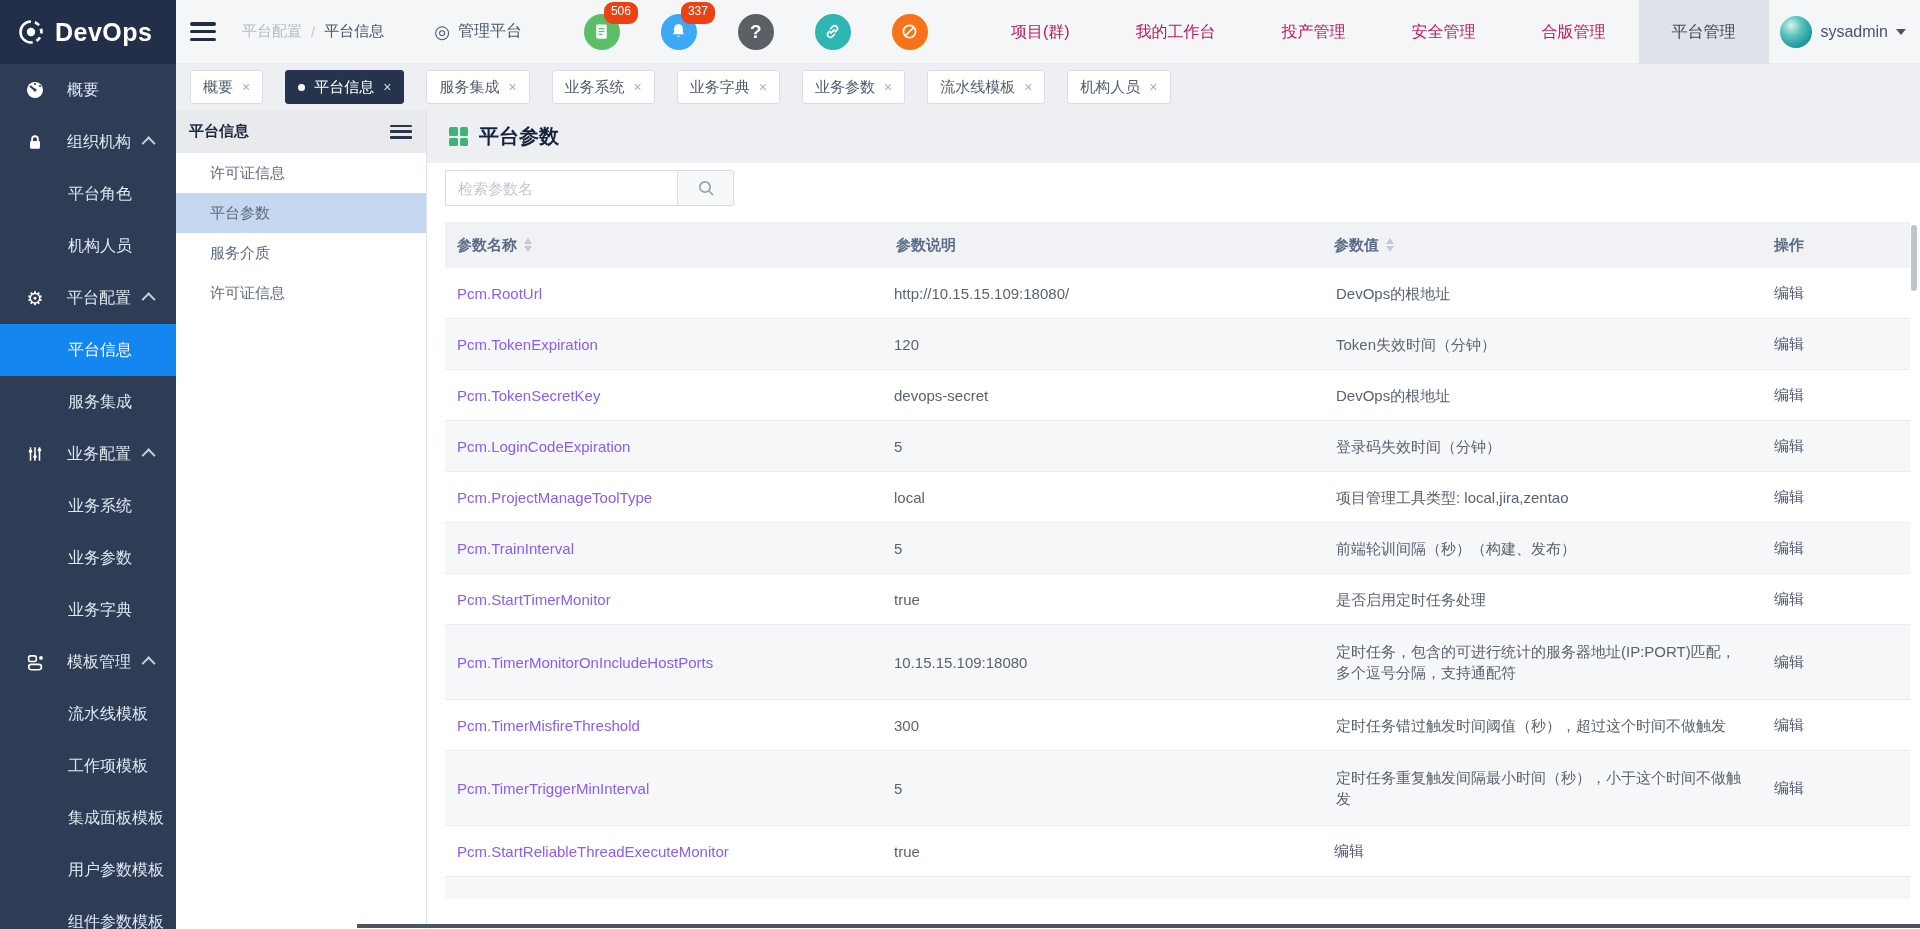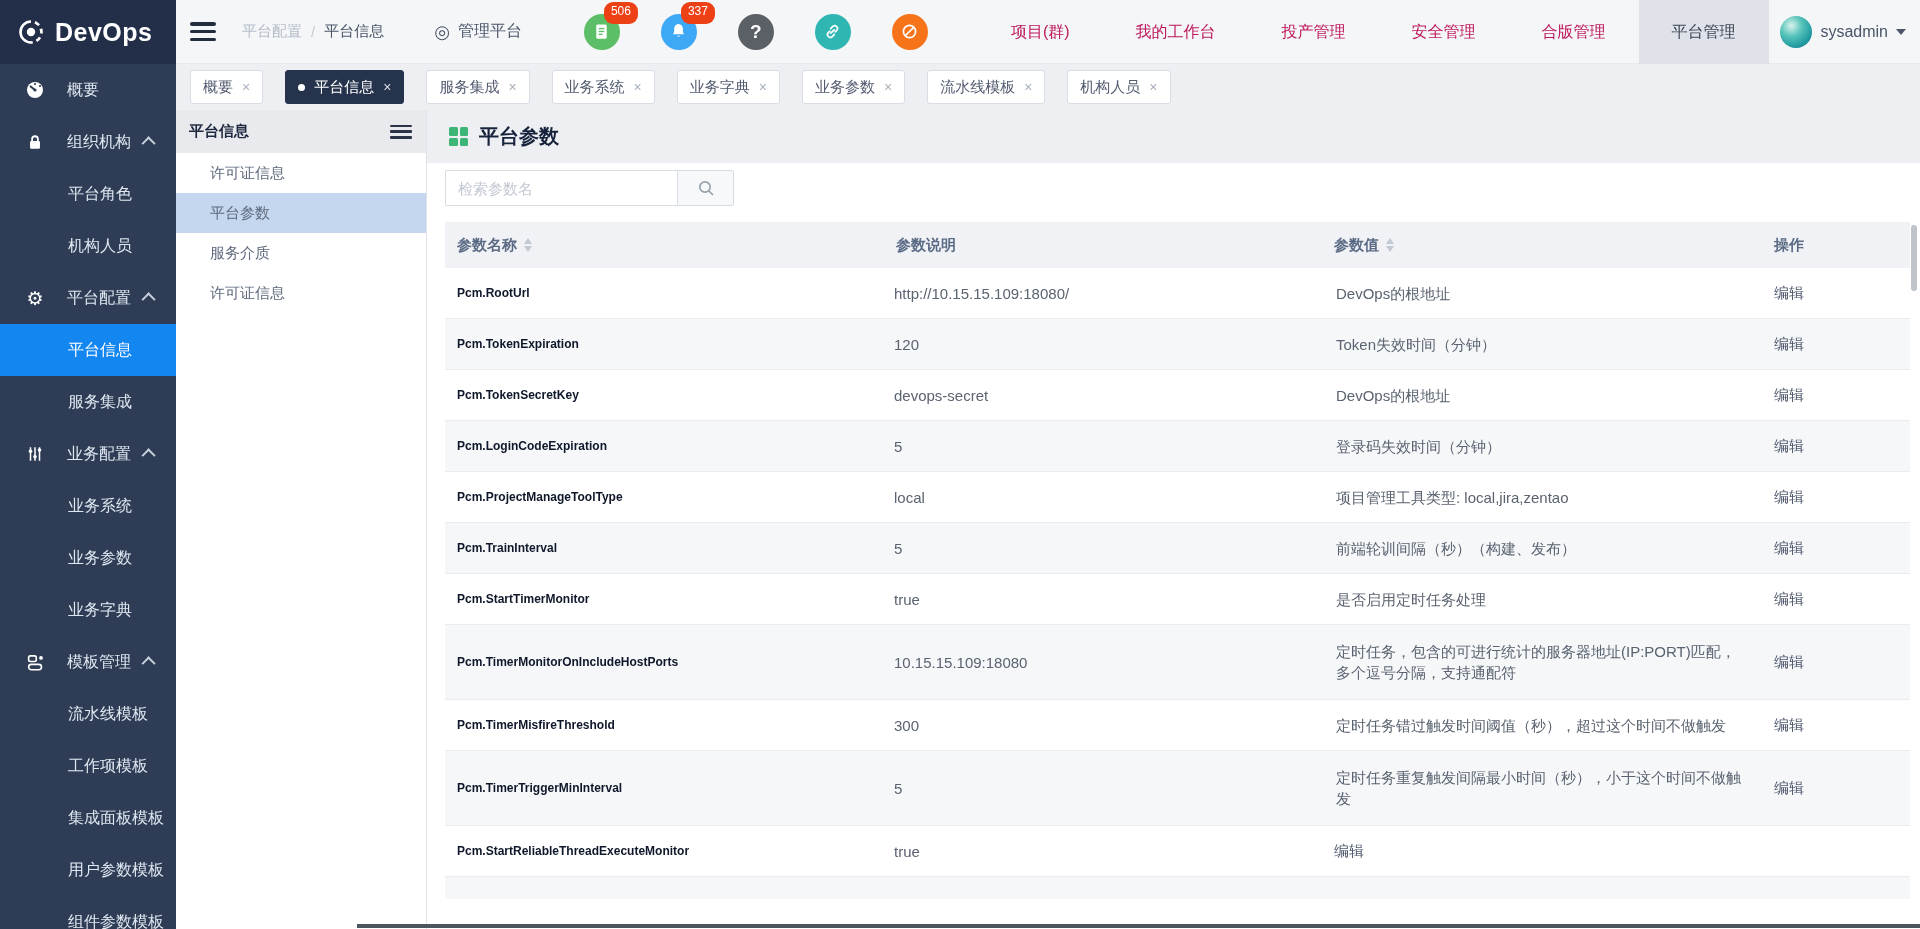--- a/index.html
+++ b/index.html
@@ -80,21 +80,21 @@
   .th.c3{width:440px;padding-left:15px;}
   .th.c4{flex:1;padding-left:13px;}
   .sorter{display:flex;flex-direction:column;gap:2px;margin-left:7px;cursor:pointer;}
   .sorter .up{width:0;height:0;border-left:4.5px solid transparent;border-right:4.5px solid transparent;border-bottom:6px solid #c3c9d2;}
   .sorter .dn{width:0;height:0;border-left:4.5px solid transparent;border-right:4.5px solid transparent;border-top:6px solid #c3c9d2;}
   .trow{display:flex;align-items:center;height:50px;border-bottom:1px solid #e9edf2;background:#fff;}
   .trow.striped{background:#f5f7f9;}
   .trow.tall{height:74px;}
   .trow.partial{height:22px;border-bottom:none;}
   .td{box-sizing:border-box;font-size:15px;color:#5a6370;}
-  .td.c1{width:436px;padding-left:12px;font-size:12px;font-weight:bold;color:#0f172a;}
+  .td.c1{width:436px;padding-left:12px;font-size:15px;font-weight:normal;color:#8b5cf6;}
   .td.c2{width:440px;padding-left:13px;}
   .td.c3{width:440px;padding-left:15px;line-height:21px;padding-right:14px;}
   .td.c4{flex:1;padding-left:13px;}
   .edit-link{color:#515a6e;cursor:pointer;}
 
   
   .vscroll{position:absolute;right:3px;top:225px;width:6px;height:66px;background:#bfc4cb;border-radius:3px;}
   .hscroll{position:absolute;left:357px;right:0;bottom:1px;height:4px;background:#4d555e;}
 </style>
 </head>

